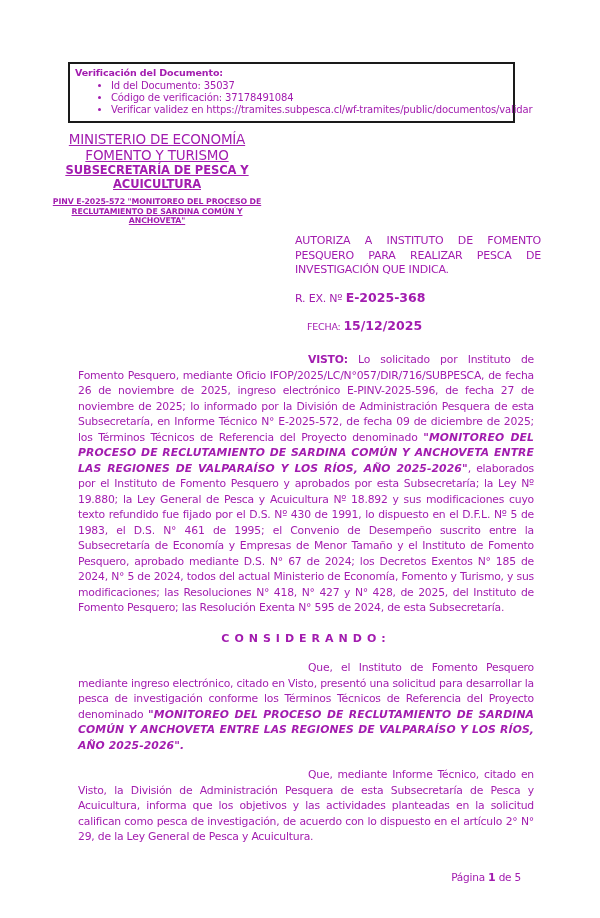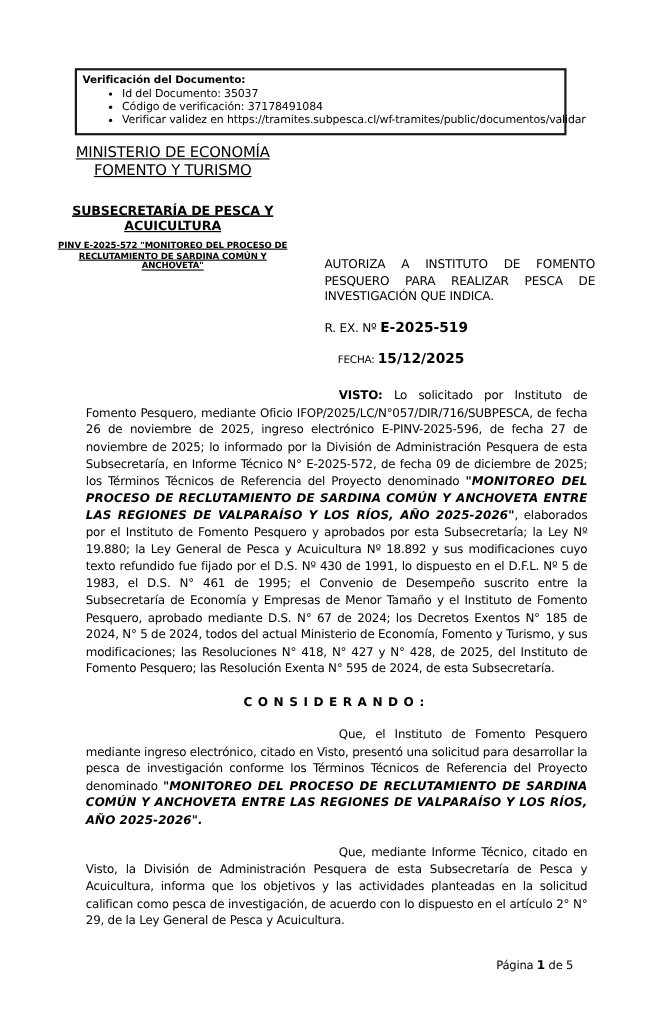--- a/index.html
+++ b/index.html
@@ -5,21 +5,21 @@
   html, body {
     margin: 0;
     padding: 0;
     background: #ffffff;
   }
   .page {
     position: relative;
     width: 556px;
     height: 918px;
     background: #ffffff;
-    color: #000000;
+    color: #a21caf;
     font-family: "DejaVu Sans", "Liberation Sans", sans-serif;
     overflow: hidden;
   }
 
   
   .verify-box {
     position: absolute;
     left: 68px;
     top: 62px;
     width: 433px;
@@ -52,21 +52,21 @@
     width: 258px;
     text-align: center;
     text-decoration: underline;
   }
   .ministry-line {
     font-size: 13.5px;
     line-height: 16px;
     letter-spacing: -0.2px;
   }
   .subsec {
-    margin-top: 22px;
+    margin-top: 1px;
     font-size: 11.5px;
     line-height: 13.5px;
     font-weight: bold;
     text-decoration: underline;
     letter-spacing: -0.1px;
     padding: 0 28px;
   }
   .pinv-ref {
     margin-top: 6px;
     font-size: 7.8px;
@@ -165,21 +165,21 @@
 
   <div class="letterhead">
     <div class="ministry-line">MINISTERIO DE ECONOMÍA</div>
     <div class="ministry-line">FOMENTO Y TURISMO</div>
     <div class="subsec">SUBSECRETARÍA DE PESCA Y ACUICULTURA</div>
     <div class="pinv-ref">PINV E-2025-572 "MONITOREO DEL PROCESO DE RECLUTAMIENTO DE SARDINA COMÚN Y ANCHOVETA"</div>
   </div>
 
   <div class="subject-block">
     <p class="subject">AUTORIZA A INSTITUTO DE FOMENTO PESQUERO PARA REALIZAR PESCA DE INVESTIGACIÓN QUE INDICA.</p>
-    <p class="res-line"><span class="res-label">R. EX. Nº </span><span class="res-number">E-2025-519</span></p>
+    <p class="res-line"><span class="res-label">R. EX. Nº </span><span class="res-number">E-2025-368</span></p>
     <p class="date-line"><span class="date-label">FECHA: </span><span class="date-value">15/12/2025</span></p>
   </div>
 
   <div class="body-text">
 
     <p class="para indent"><span class="b">VISTO:</span><span> Lo solicitado por Instituto de Fomento Pesquero, mediante Oficio IFOP/2025/LC/N°057/DIR/716/SUBPESCA, de fecha 26 de noviembre de 2025, ingreso electrónico E-PINV-2025-596, de fecha 27 de noviembre de 2025; lo informado por la División de Administración Pesquera de esta Subsecretaría, en Informe Técnico N° E-2025-572, de fecha 09 de diciembre de 2025; los Términos Técnicos de Referencia del Proyecto denominado </span><span class="bi">"MONITOREO DEL PROCESO DE RECLUTAMIENTO DE SARDINA COMÚN Y ANCHOVETA ENTRE LAS REGIONES DE VALPARAÍSO Y LOS RÍOS, AÑO 2025-2026"</span><span>, elaborados por el Instituto de Fomento Pesquero y aprobados por esta Subsecretaría; la Ley Nº 19.880; la Ley General de Pesca y Acuicultura Nº 18.892 y sus modificaciones cuyo texto refundido fue fijado por el D.S. Nº 430 de 1991, lo dispuesto en el D.F.L. Nº 5 de 1983, el D.S. N° 461 de 1995; el Convenio de Desempeño suscrito entre la Subsecretaría de Economía y Empresas de Menor Tamaño y el Instituto de Fomento Pesquero, aprobado mediante D.S. N° 67 de 2024; los Decretos Exentos N° 185 de 2024, N° 5 de 2024, todos del actual Ministerio de Economía, Fomento y Turismo, y sus modificaciones; las Resoluciones N° 418, N° 427 y N° 428, de 2025, del Instituto de Fomento Pesquero; las Resolución Exenta N° 595 de 2024, de esta Subsecretaría.</span></p>
 
     <h2 class="considerando-heading">CONSIDERANDO:</h2>
 
     <p class="para indent"><span>Que, el Instituto de Fomento Pesquero mediante ingreso electrónico, citado en Visto, presentó una solicitud para desarrollar la pesca de investigación conforme los Términos Técnicos de Referencia del Proyecto denominado </span><span class="bi">"MONITOREO DEL PROCESO DE RECLUTAMIENTO DE SARDINA COMÚN Y ANCHOVETA ENTRE LAS REGIONES DE VALPARAÍSO Y LOS RÍOS, AÑO 2025-2026".</span></p>

